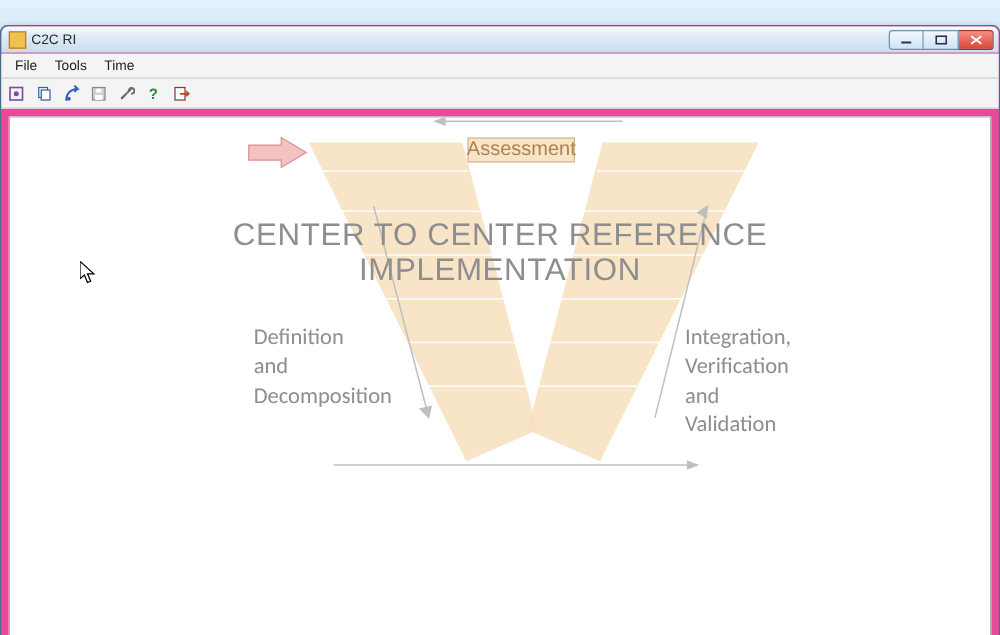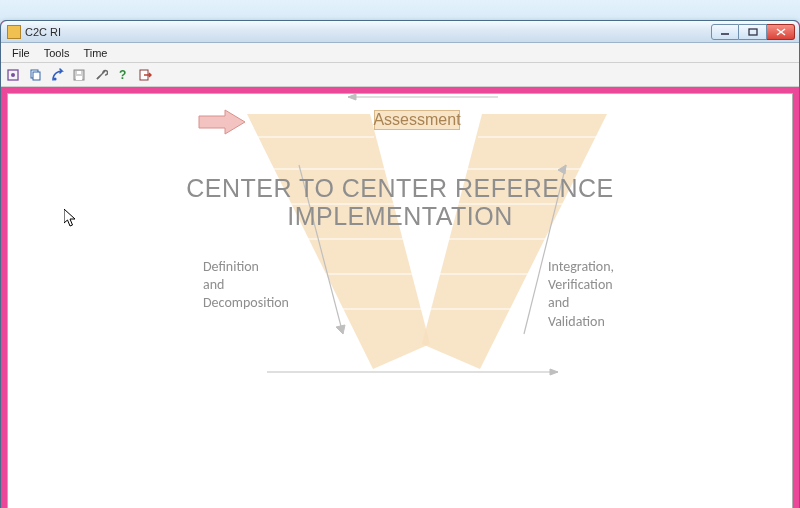--- a/index.html
+++ b/index.html
@@ -62,21 +62,21 @@
 
   
   .main-title {
     position:absolute; left:0; width:100%; text-align:center;
     color:#8e8e8e; letter-spacing:0.5px;
   }
   .main-title.l1 { top:80px; font-size:25px; font-weight:400; }
   .main-title.l2 { top:108px; font-size:25px; font-weight:400; }
 
   .side-text {
-    position:absolute; color:#8e8e8e; font-size:14px; line-height:1.3;
+    position:absolute; color:#8e8e8e; font-size:18px; line-height:1.3;
     font-family:"Segoe UI",Calibri,sans-serif;
   }
   .side-text.left { left:195px; top:164px; width:120px; }
   .side-text.right{ left:540px; top:164px; width:120px; }
 
   .time-label { position:absolute; left:0; width:100%; top:287px; text-align:center; color:#8e8e8e; font-size:15px; }
 
   .assessment-box {
     position:absolute; left:366px; top:16px; width:86px; height:20px;
     background:#f8e4c7; border:1px solid #d9b98a; color:#a98352;

